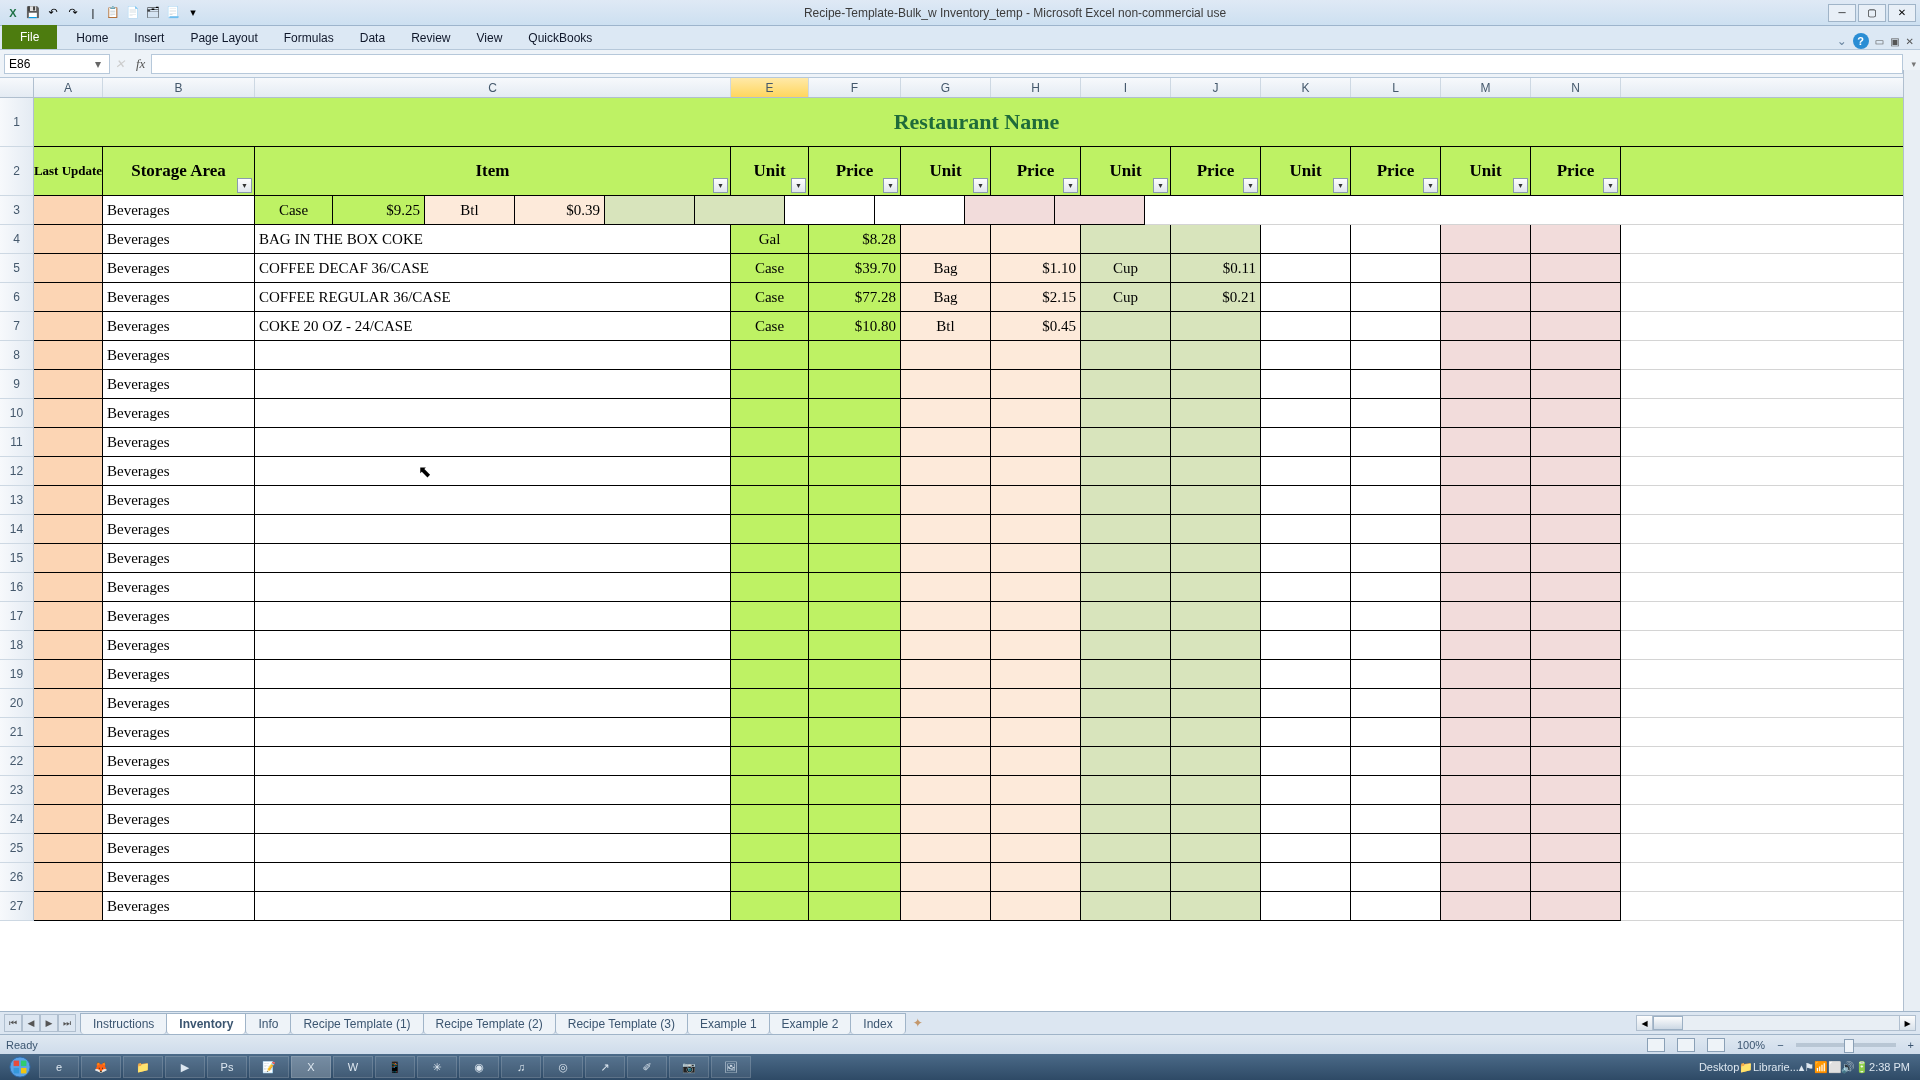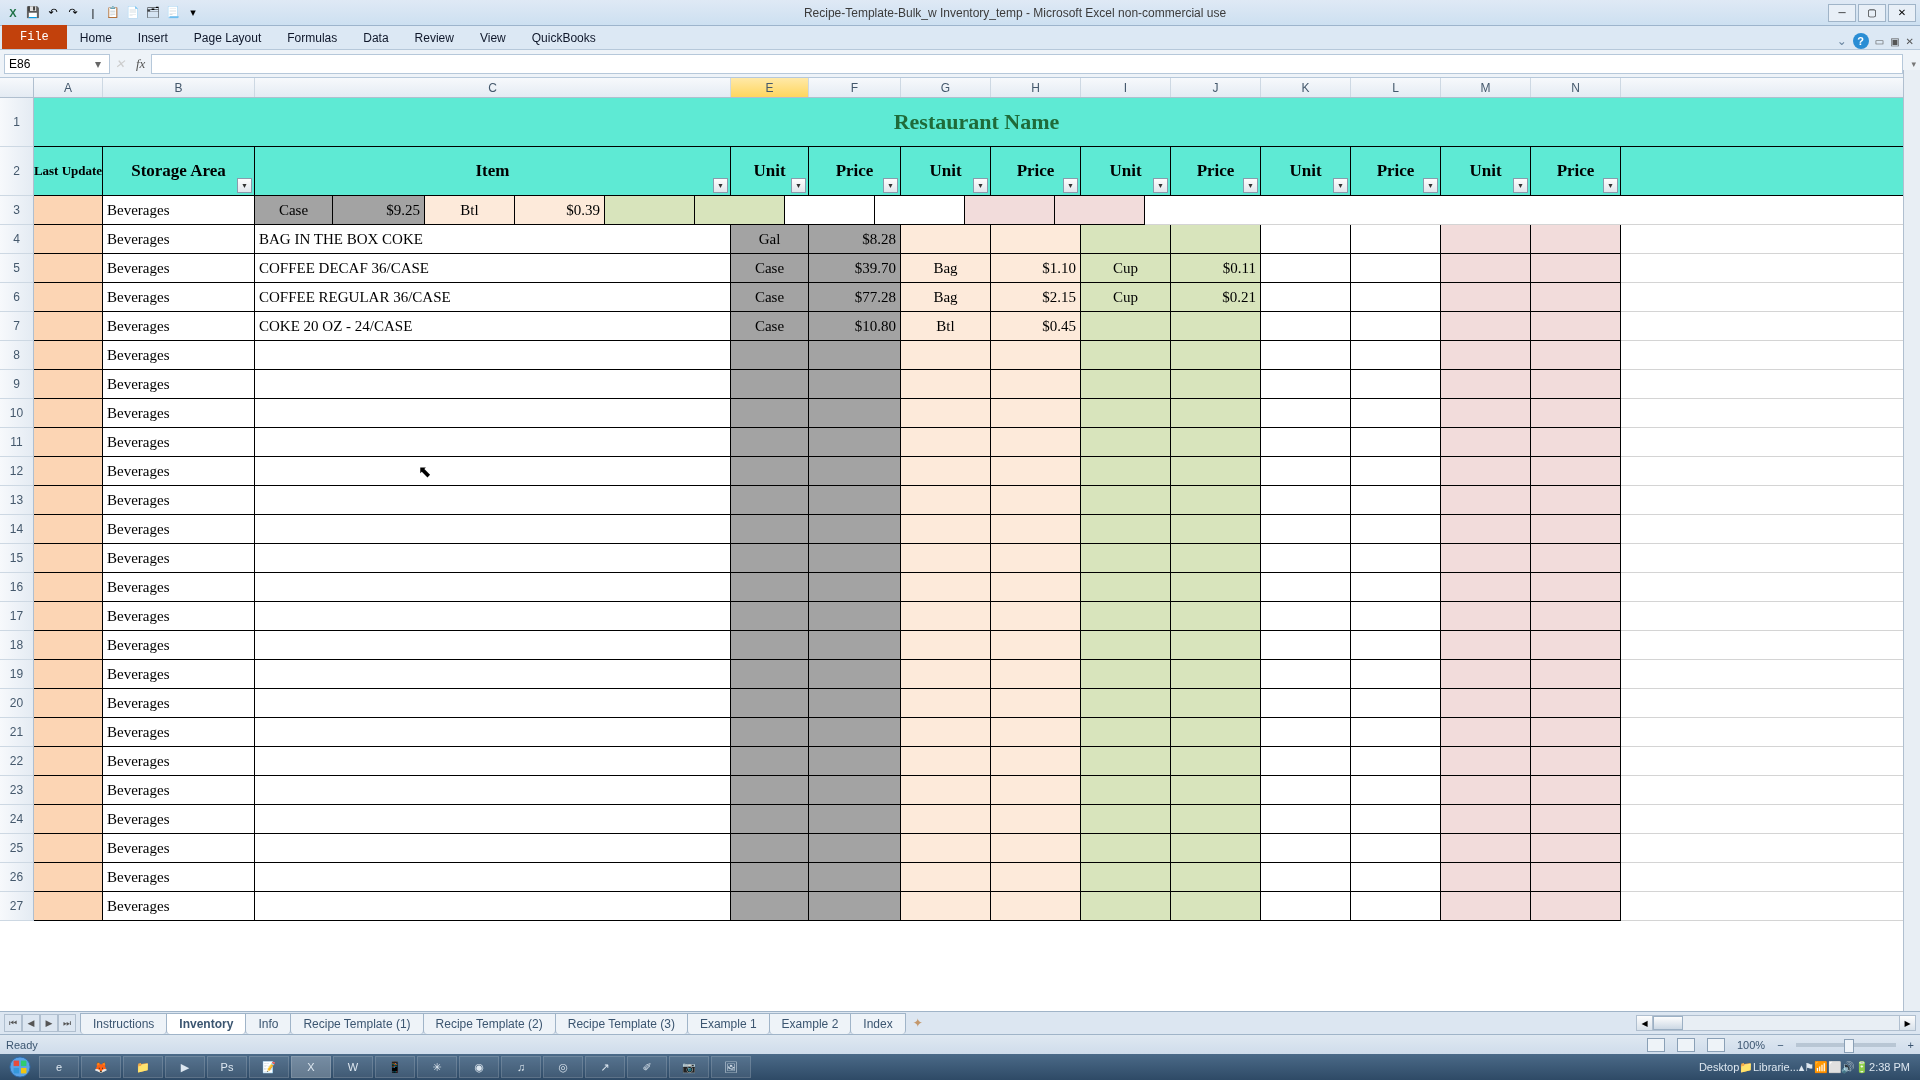--- a/index.html
+++ b/index.html
@@ -9,21 +9,21 @@
 .title-bar { height: 26px; background: linear-gradient(#dfe9f5,#cde0f1); display: flex; align-items: center; padding: 0 4px; border-bottom: 1px solid #9db4cc; }
 .qat { display: flex; gap: 2px; align-items: center; }
 .qat-btn { width: 18px; height: 18px; display: flex; align-items: center; justify-content: center; font-size: 11px; }
 .title-text { flex: 1; text-align: center; font-size: 12px; color: #3b3b3b; }
 .win-controls { display: flex; gap: 2px; }
 .win-btn { width: 28px; height: 18px; background: #e8eff7; border: 1px solid #a0b4c8; display: flex; align-items: center; justify-content: center; font-size: 10px; }
 
 
 .ribbon-tabs { height: 24px; background: #dce8f4; display: flex; align-items: flex-end; padding-left: 2px; border-bottom: 1px solid #b6c8da;}
 .ribbon-tab { padding: 4px 13px; font-size: 12px; color: #0f172a; cursor: default; }
-.ribbon-tab.file { background: #c2410c; color: #fff; border-radius: 0; padding: 5px 18px; font-weight: normal;  font-family: Liberation Mono, monospace;}
+.ribbon-tab.file { background: #4d7c0f; color: #fff; border-radius: 0; padding: 5px 18px; font-weight: normal; margin-right: 6px;}
 .ribbon-right { margin-left: auto; display:flex; align-items:center; gap:6px; padding-right:6px;}
 .help-icon { width:16px; height:16px; background:#2a8dd4; border-radius:50%; color:#fff; display:flex; align-items:center; justify-content:center; font-size:11px; font-weight:bold;}
 
 
 .formula-bar { height: 28px; display: flex; align-items: center; border-bottom: 1px solid #b6c8da; background: #eef3f8; }
 .name-box { width: 106px; height: 20px; border: 1px solid #b6c8da; background: #fff; margin-left: 4px; display: flex; align-items: center; padding: 0 4px; font-size: 12px; }
 .name-box-dd { width: 14px; text-align: center; color: #666; }
 .fx-btn { width: 20px; text-align: center; font-style: italic; color: #666; }
 .fx-label { font-style: italic; font-family: "Times New Roman"; font-size:13px; padding:0 6px; color:#555;}
 .formula-input { flex: 1; height: 20px; border: 1px solid #b6c8da; background: #fff; margin-right: 4px; }
@@ -43,22 +43,22 @@
 .cell.center { justify-content: center; }
 .cell.right { justify-content: flex-end; }
 .cell.thin-border { border-right-color:#d4d4d4; border-bottom-color:#d4d4d4; }
 
 
 .w-A{width:69px} .w-B{width:152px} .w-C{width:476px} .w-E{width:78px} .w-F{width:92px}
 .w-G{width:90px} .w-H{width:90px} .w-I{width:90px} .w-J{width:90px}
 .w-K{width:90px} .w-L{width:90px} .w-M{width:90px} .w-N{width:90px} .w-rest{flex:1}
 
 
-.bg-yellow{background:#5eead4} .bg-orange{background:#fcd5b4}
-.bg-blue{background:#a3a3a3} .bg-tan{background:#fdeada} .bg-green{background:#d8e4bc}
+.bg-yellow{background:#bef264} .bg-orange{background:#fcd5b4}
+.bg-blue{background:#bef264} .bg-tan{background:#fdeada} .bg-green{background:#d8e4bc}
 .bg-pink{background:#f2dcdb} .bg-white{background:#fff}
 
 .title-cell { font-size: 22px; font-weight: bold; color: #1f6b3a; font-family: "Times New Roman"; justify-content: center;}
 .hdr { font-weight: bold; font-size: 17px; font-family: "Times New Roman"; justify-content: center; position:relative;}
 .hdr-small { font-weight:bold; font-size:13px; line-height:1.1; text-align:center; justify-content:center; }
 .filter-btn { position:absolute; right:2px; bottom:2px; width:15px; height:15px; background:linear-gradient(#fdfdfd,#e0e6ec); border:1px solid #8a9bad; display:flex; align-items:center; justify-content:center; font-size:7px; color:#333;}
 
 
 .tab-strip { position: absolute; bottom: 46px; left:0; right:0; height: 23px; background: #dce6f1; display: flex; align-items: center; border-top: 1px solid #a0b4c8; font-size: 12px;}
 .tab-nav { display:flex; padding:0 4px; gap:0;}

